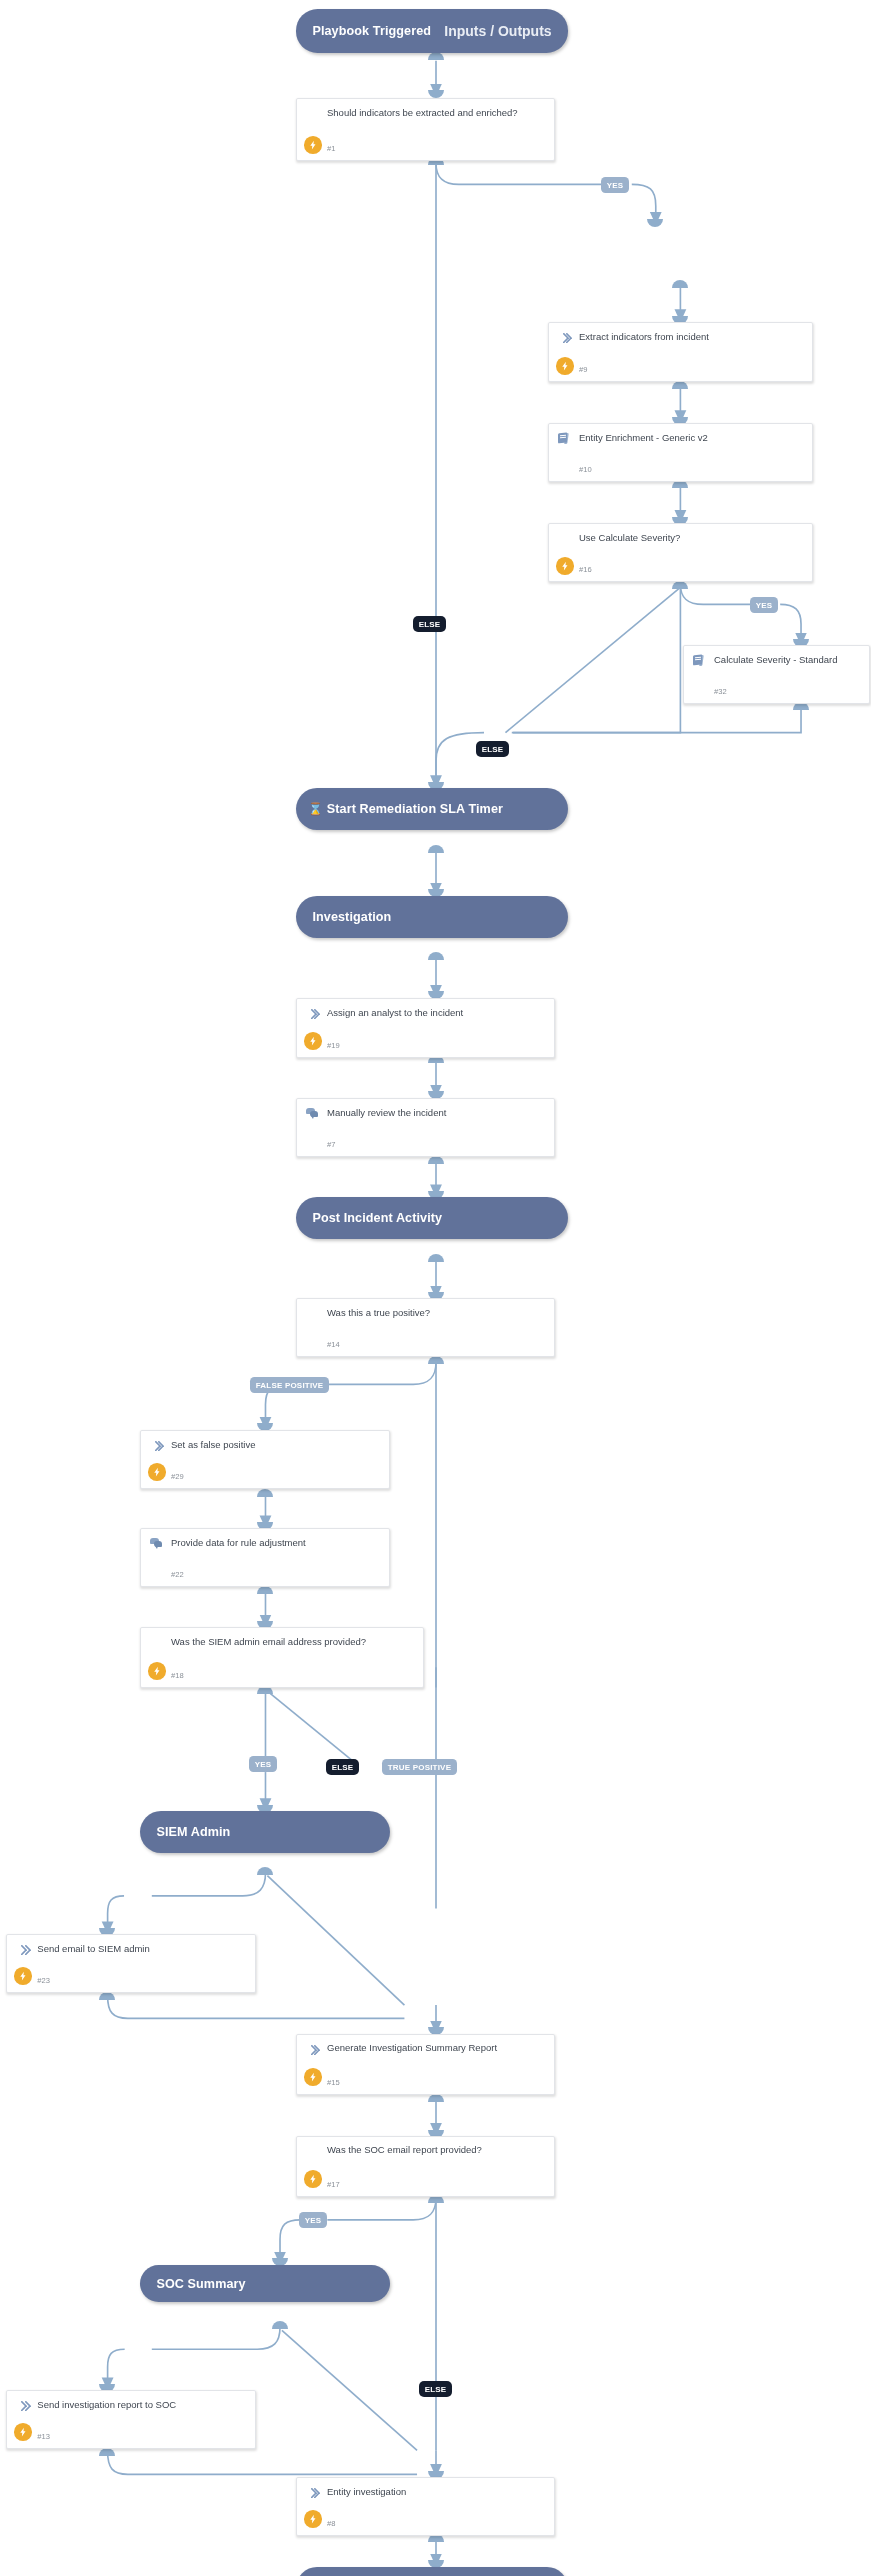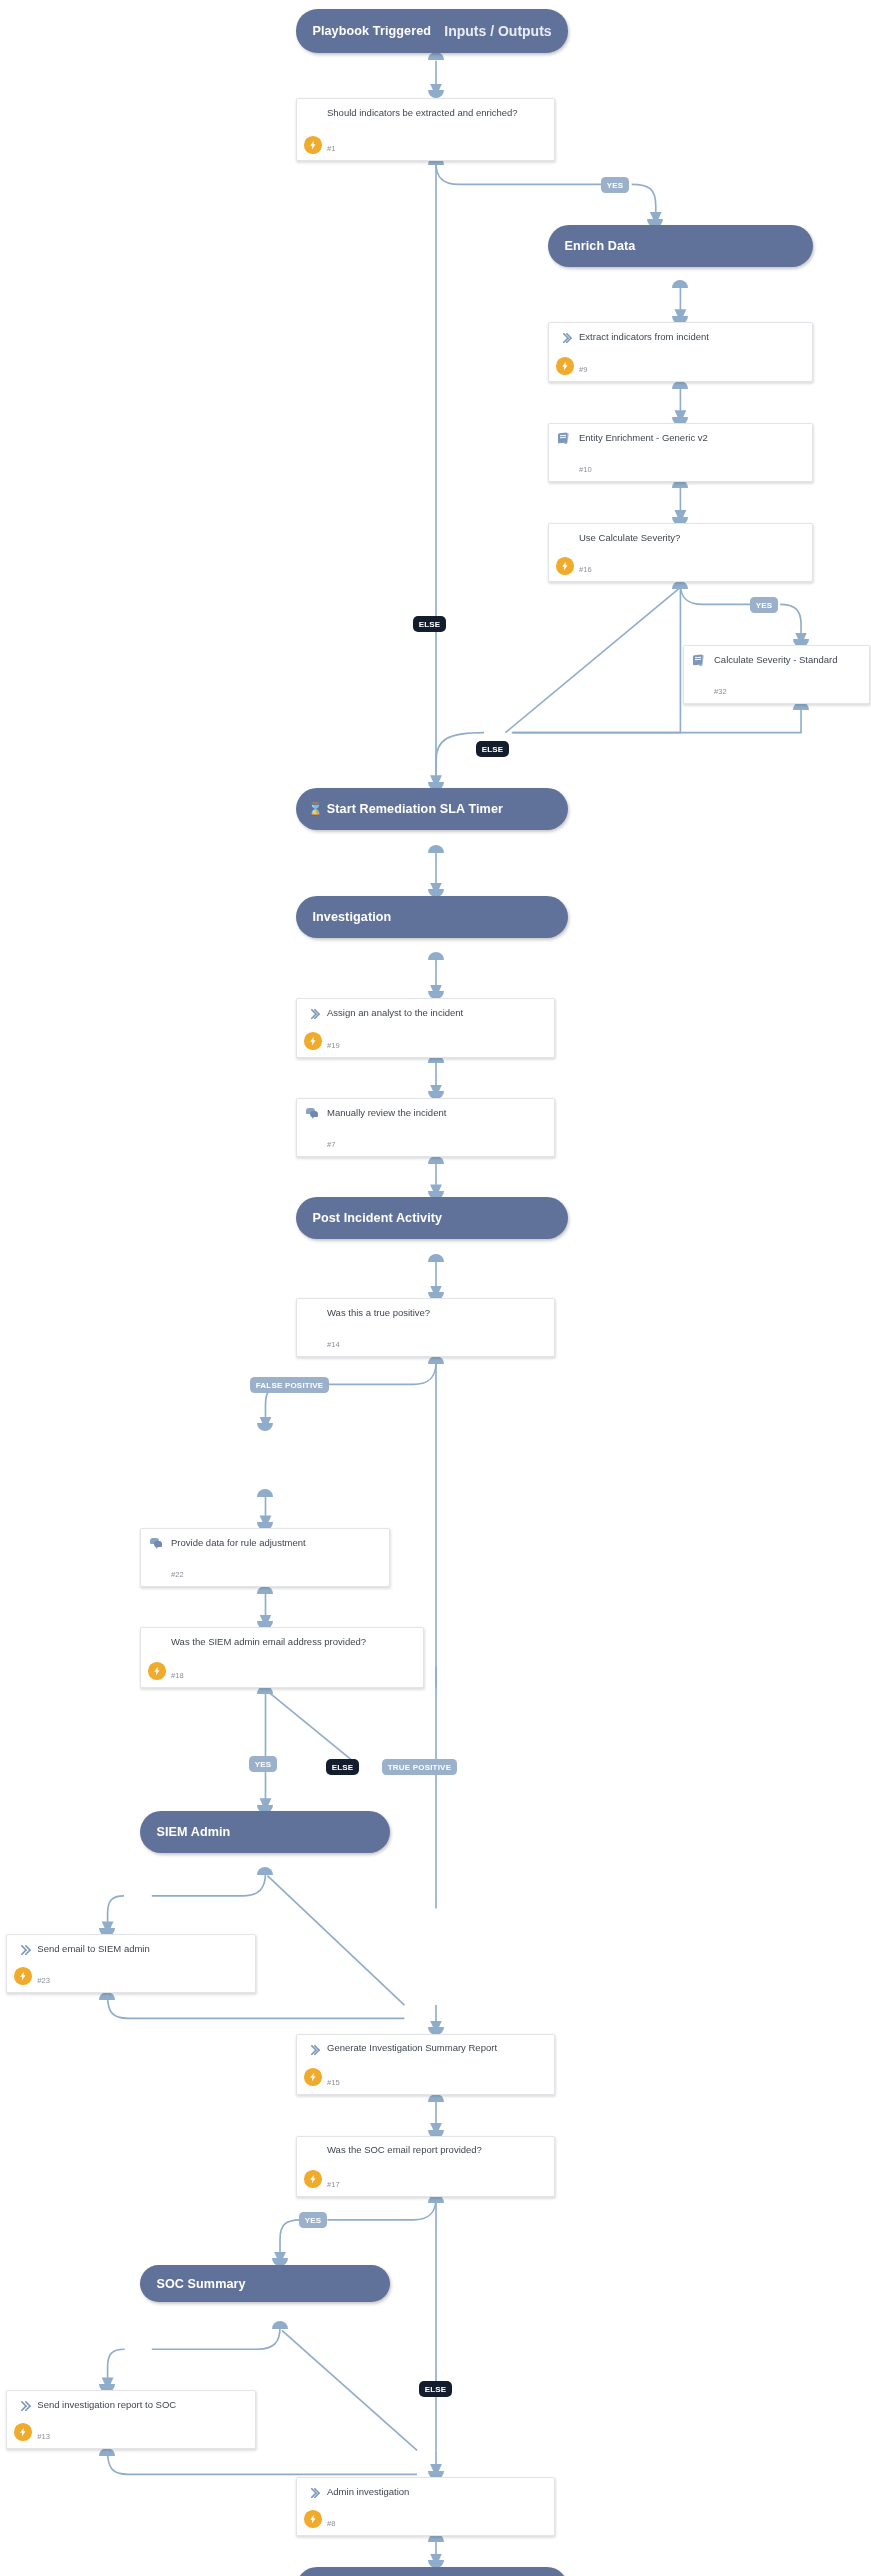--- a/index.html
+++ b/index.html
@@ -375,23 +375,20 @@
   </div>
 
   <div class="branch blue" style="left:601px; top:177px;">
     <span>YES</span>
   </div>
 
   <div class="branch dark" style="left:413px; top:616px;">
     <span>ELSE</span>
   </div>
 
-  <div class="pill" style="left:548px; top:225px; width:265px; height:42px;">
-    <span class="pill-title">Enrich Data</span>
-  </div>
 
   <div class="card" style="left:548px; top:322px; width:265px; height:60px;">
     <div class="card-body">
       <span class="type-icon"><span class="ic-chevron"></span></span>
       <div class="auto-badge" style="top:34px;">
         <svg width="10" height="10" viewBox="0 0 16 16">
             <path d="M9.4 1 3.6 9.1h3.3L6.2 15 12 6.8H8.7L9.4 1z" fill="#fff"></path>
           </svg>
       </div>
       <div class="card-title">Extract indicators from incident</div>
@@ -481,20 +478,32 @@
       <span class="type-icon"><span class="ic-diamond"></span></span>
       <div class="card-title">Was this a true positive?</div>
       <div class="card-id">#14</div>
     </div>
   </div>
 
   <div class="branch blue" style="left:250px; top:1377px;">
     <span>FALSE POSITIVE</span>
   </div>
 
+  <div class="card" style="left:140px; top:1430px; width:250px; height:59px;">
+    <div class="card-body">
+      <span class="type-icon"><span class="ic-chevron"></span></span>
+      <div class="auto-badge" style="top:32px;">
+        <svg width="10" height="10" viewBox="0 0 16 16">
+            <path d="M9.4 1 3.6 9.1h3.3L6.2 15 12 6.8H8.7L9.4 1z" fill="#fff"></path>
+          </svg>
+      </div>
+      <div class="card-title">Set as false positive</div>
+      <div class="card-id">#29</div>
+    </div>
+  </div>
 
   <div class="card" style="left:140px; top:1528px; width:250px; height:59px;">
     <div class="card-body">
       <span class="type-icon">
         <span class="ic-chat"><span class="cb-a"></span><span class="cb-b"></span><span class="cb-t"></span></span>
       </span>
       <div class="card-title">Provide data for rule adjustment</div>
       <div class="card-id">#22</div>
     </div>
   </div>
@@ -593,21 +602,21 @@
   </div>
 
   <div class="card" style="left:296px; top:2477px; width:259px; height:59px;">
     <div class="card-body">
       <span class="type-icon"><span class="ic-chevron"></span></span>
       <div class="auto-badge" style="top:32px;">
         <svg width="10" height="10" viewBox="0 0 16 16">
             <path d="M9.4 1 3.6 9.1h3.3L6.2 15 12 6.8H8.7L9.4 1z" fill="#fff"></path>
           </svg>
       </div>
-      <div class="card-title">Admin investigation</div>
+      <div class="card-title">Entity investigation</div>
       <div class="card-id">#8</div>
     </div>
   </div>
 
   <div class="pill" style="left:296px; top:2567px; width:272px; height:42px;">
     
   </div>
 
 </div>
 

